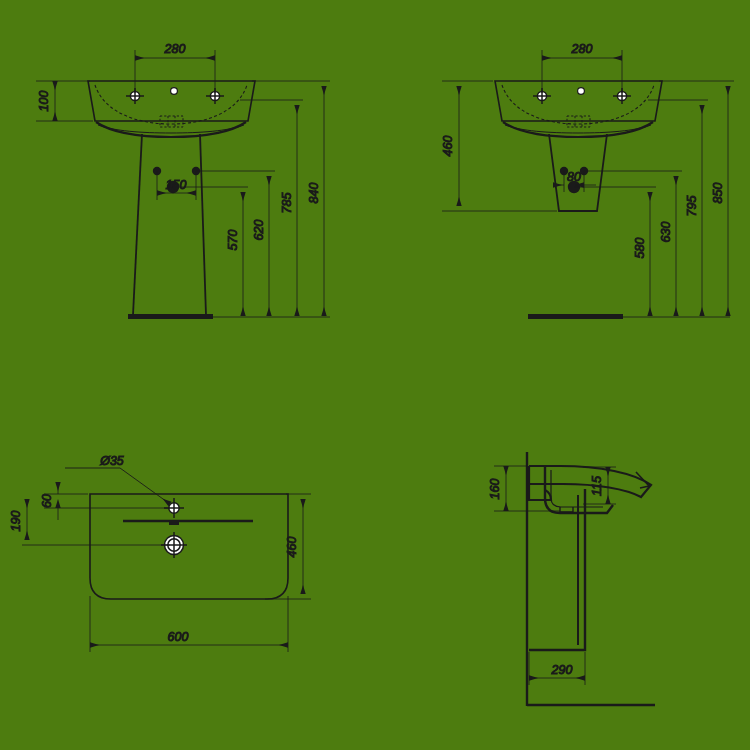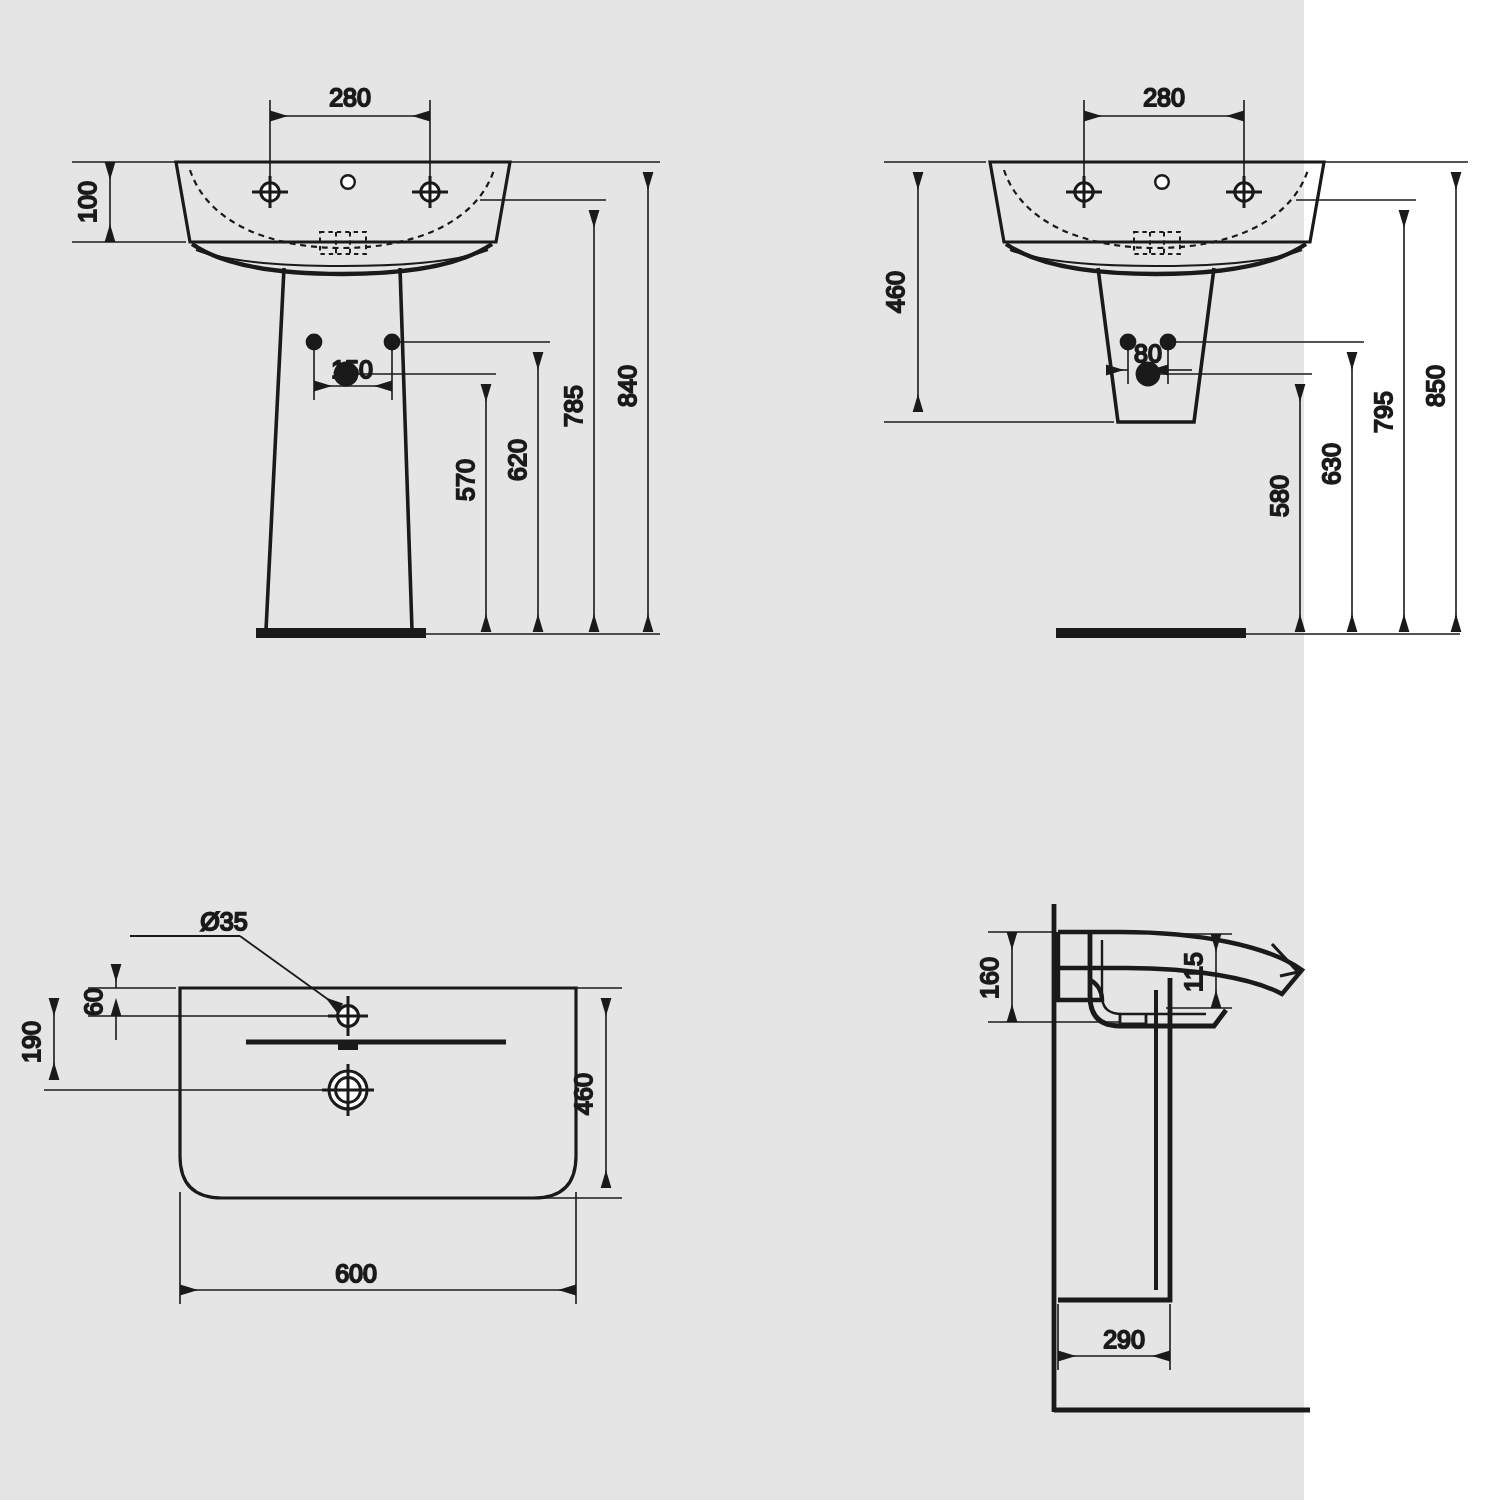--- a/index.html
+++ b/index.html
@@ -1,18 +1,18 @@
 <!DOCTYPE html>
 <html><head>
 <meta charset="utf-8">
 <style>
   html,body{margin:0;padding:0;background:#ffffff;}
   body{width:750px;height:750px;overflow:hidden;
        font-family:"Liberation Sans", sans-serif;}
-  #sheet{position:relative;width:652px;height:750px;background:#e5e5e5;}
+  #sheet{position:relative;width:750px;height:750px;background:#4d7c0f;font-style:italic;}
   svg{display:block;}
   .dimtext{font-family:"Liberation Sans", sans-serif;font-size:12.5px;fill:#1a1a1a;}
   .dimtext-v{font-family:"Liberation Sans", sans-serif;font-size:12.5px;fill:#1a1a1a;}
 </style>
 </head>
 <body>
 
 <div id="sheet">
 <svg width="750" height="750" viewBox="0 0 750 750">
 

